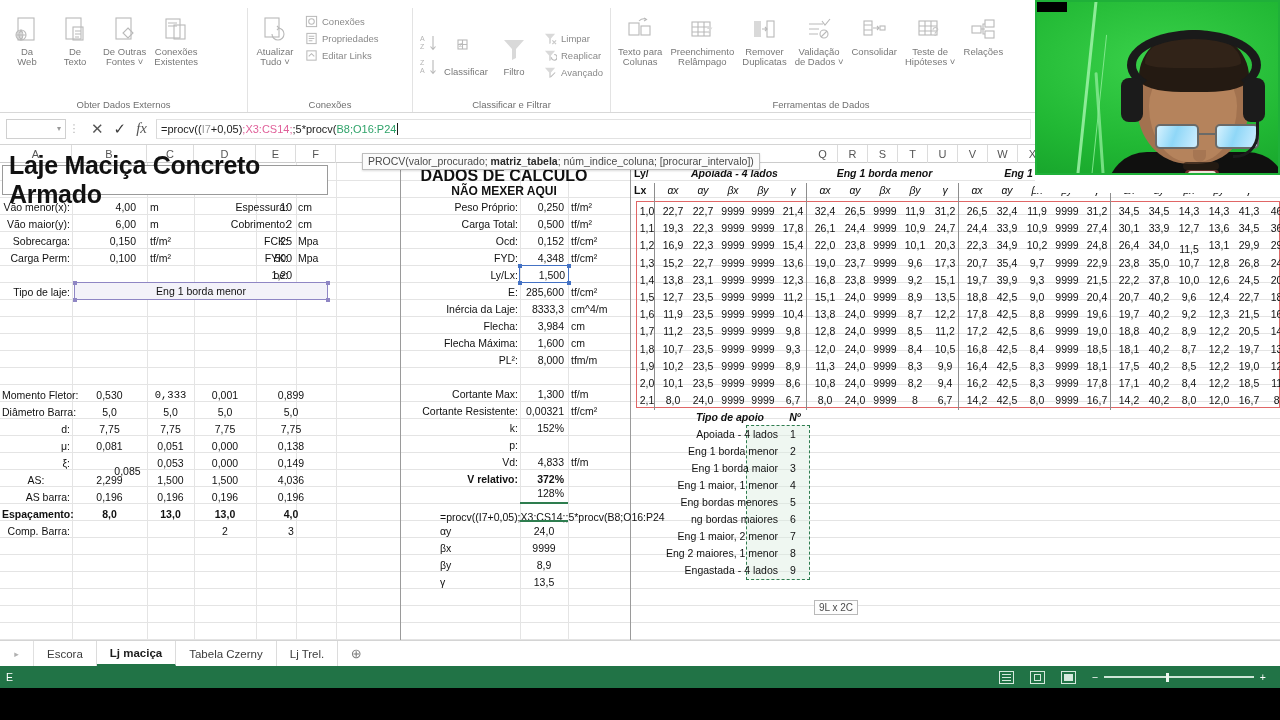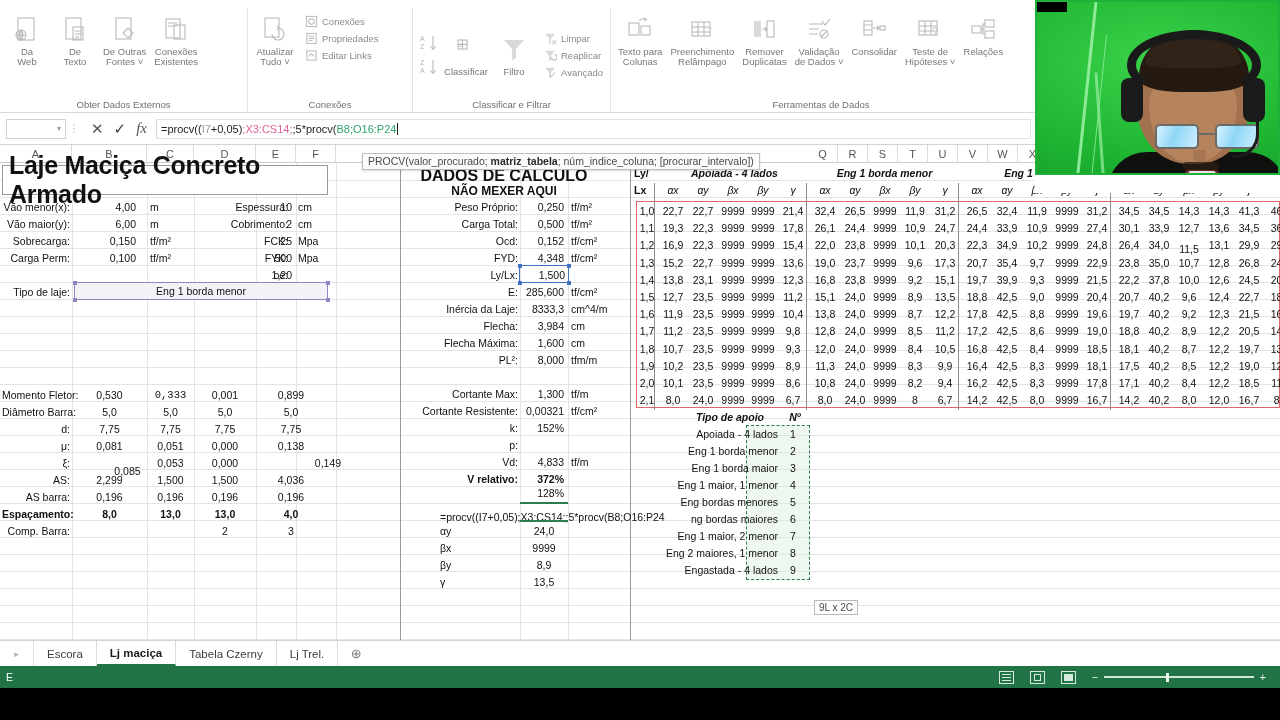--- a/index.html
+++ b/index.html
@@ -583,23 +583,23 @@
       <div class="cell r" style="left:2px;top:278px;width:68px;">μ:</div>
       <div class="cell ctr" style="left:72px;top:278px;width:75px;">0,081</div>
       <div class="cell ctr" style="left:147px;top:278px;width:47px;">0,051</div>
       <div class="cell ctr" style="left:194px;top:278px;width:62px;">0,000</div>
       <div class="cell ctr" style="left:256px;top:278px;width:70px;">0,138</div>
 
       <div class="cell r" style="left:2px;top:295px;width:68px;">ξ:</div>
       <div class="cell ctr" style="left:72px;top:303px;width:75px;padding-left:36px;">0,085</div>
       <div class="cell ctr" style="left:147px;top:295px;width:47px;">0,053</div>
       <div class="cell ctr" style="left:194px;top:295px;width:62px;">0,000</div>
-      <div class="cell ctr" style="left:256px;top:295px;width:70px;margin-left:37px;">0,149</div>
-
-      <div class="cell r" style="left:2px;top:312px;width:68px;">AS:</div>
+      <div class="cell ctr" style="left:256px;top:295px;width:70px;">0,149</div>
+
+      <div class="cell r" style="left:2px;top:312px;width:68px;text-align:center;">AS:</div>
       <div class="cell ctr" style="left:72px;top:312px;width:75px;">2,299</div>
       <div class="cell ctr" style="left:147px;top:312px;width:47px;">1,500</div>
       <div class="cell ctr" style="left:194px;top:312px;width:62px;">1,500</div>
       <div class="cell ctr" style="left:256px;top:312px;width:70px;">4,036</div>
 
       <div class="cell r" style="left:2px;top:329px;width:68px;">AS barra:</div>
       <div class="cell ctr" style="left:72px;top:329px;width:75px;">0,196</div>
       <div class="cell ctr" style="left:147px;top:329px;width:47px;">0,196</div>
       <div class="cell ctr" style="left:194px;top:329px;width:62px;">0,196</div>
       <div class="cell ctr" style="left:256px;top:329px;width:70px;">0,196</div>

